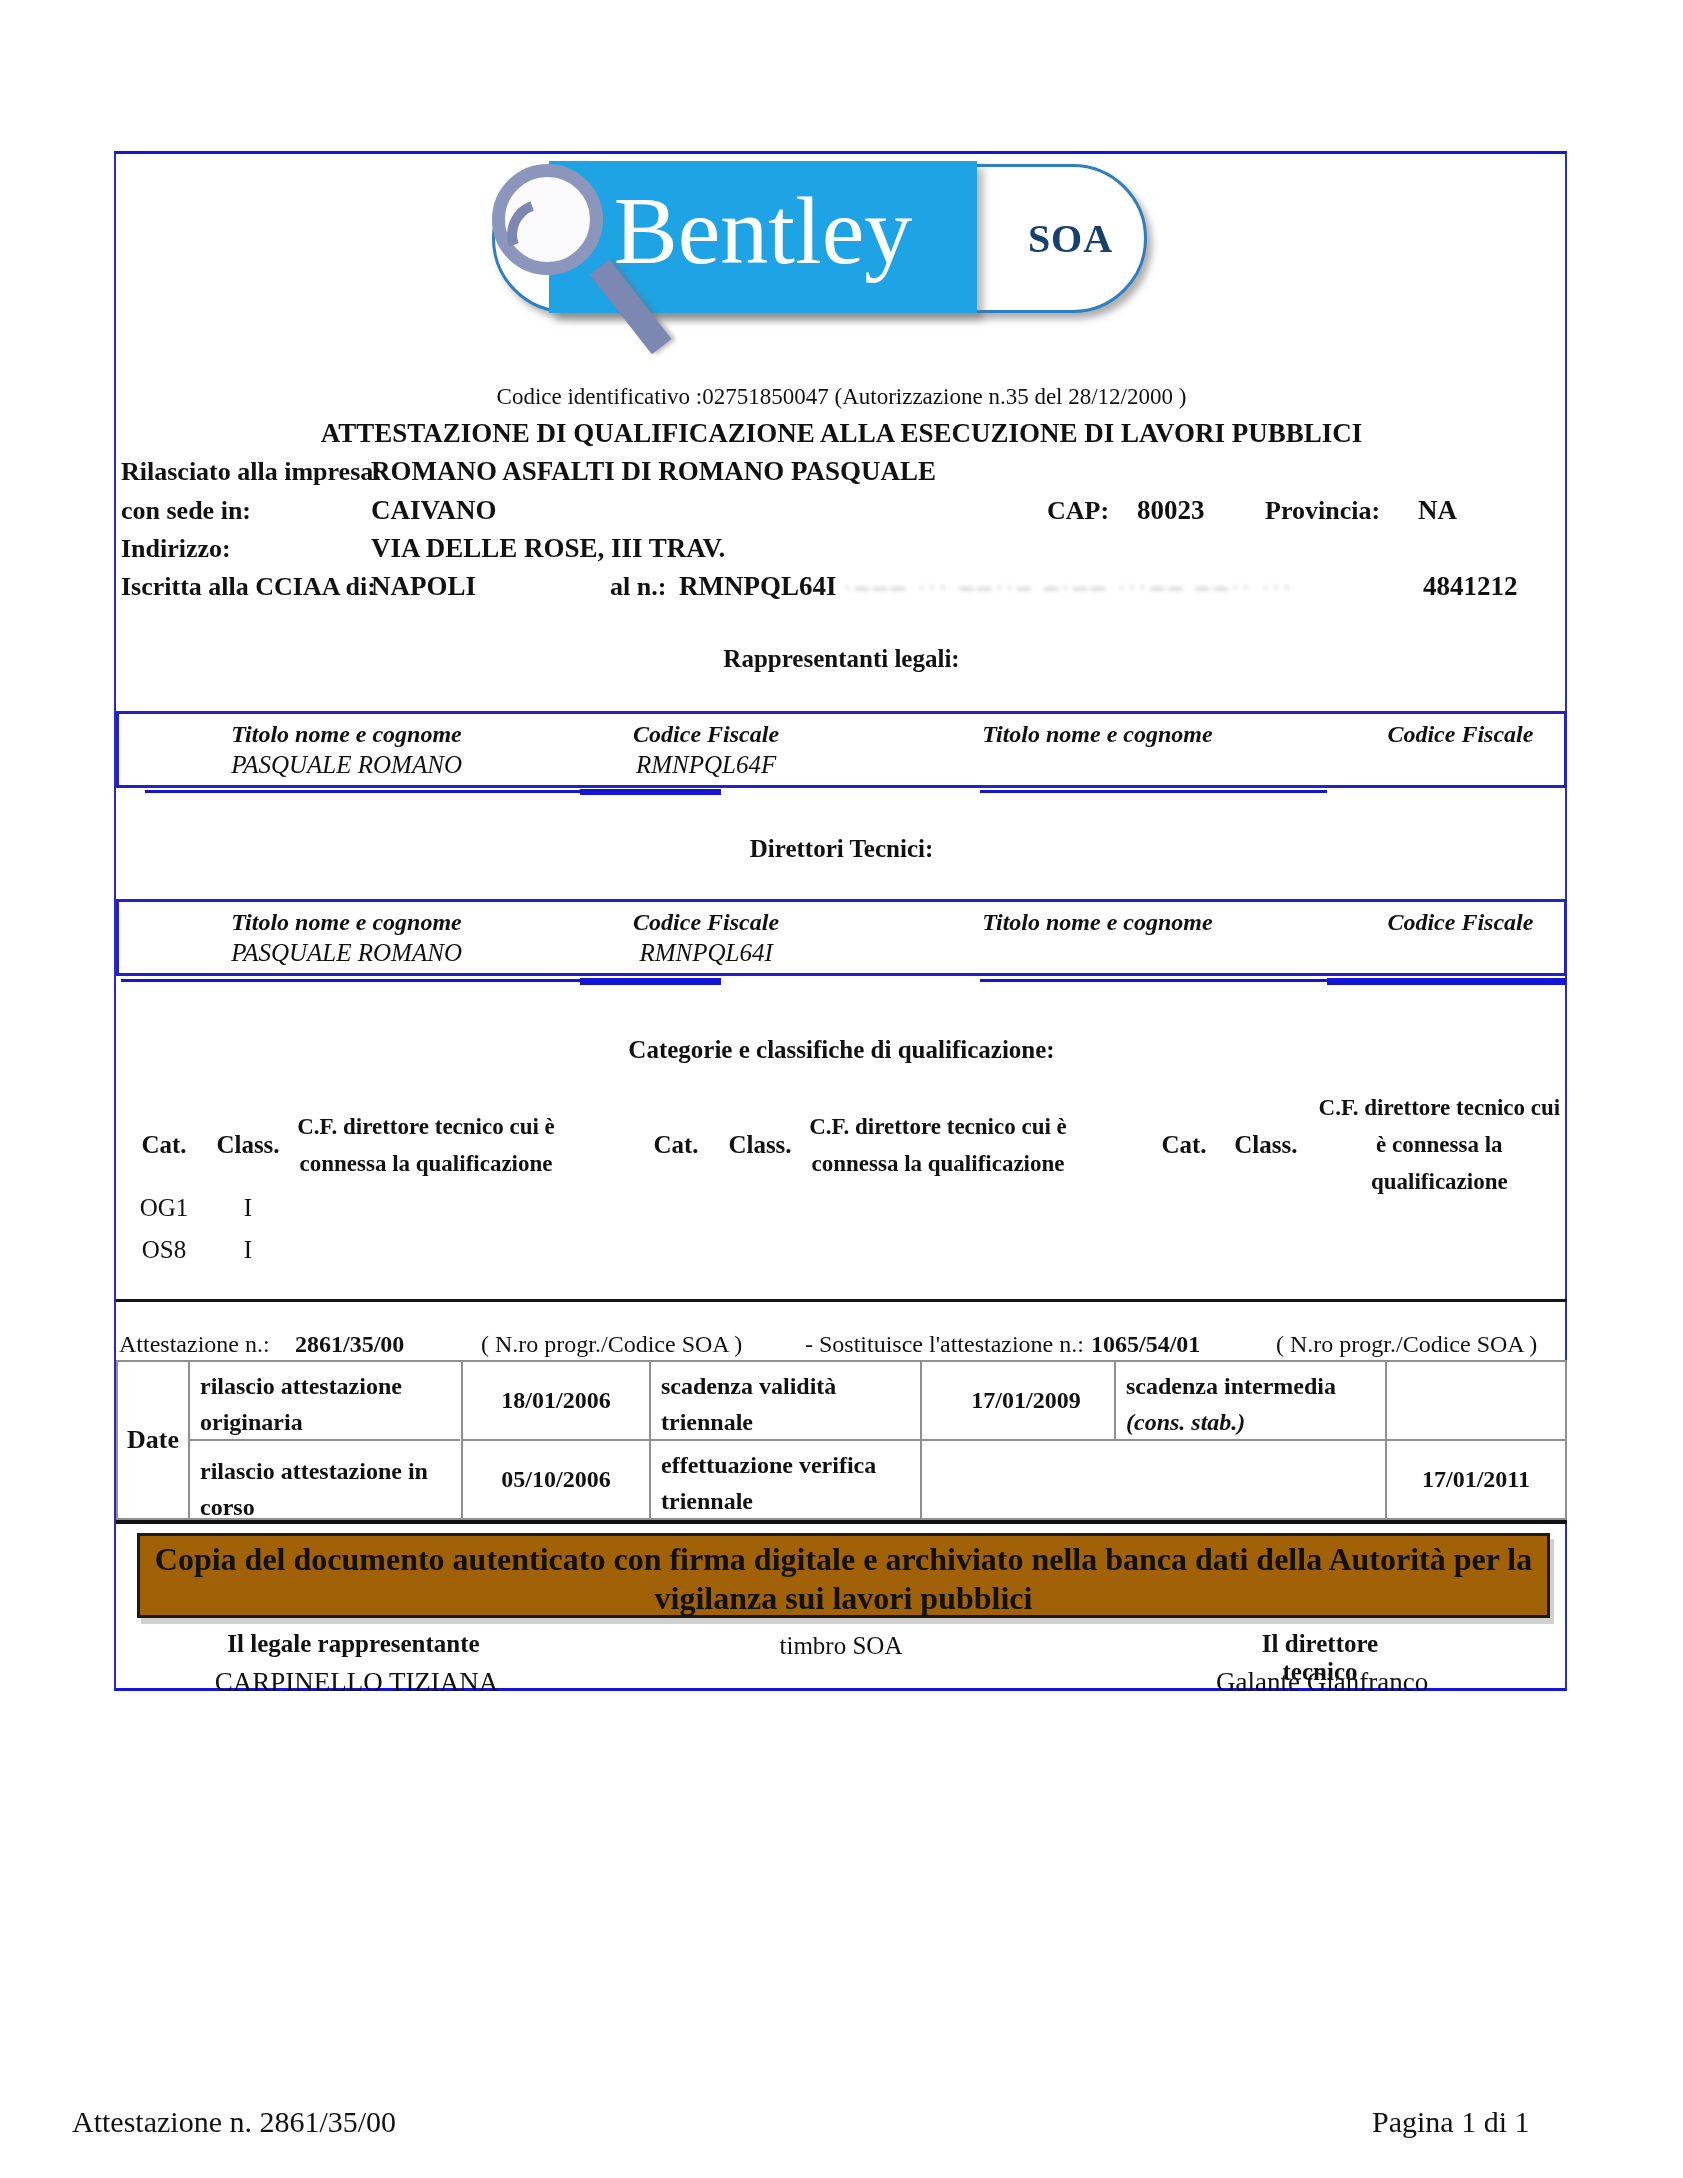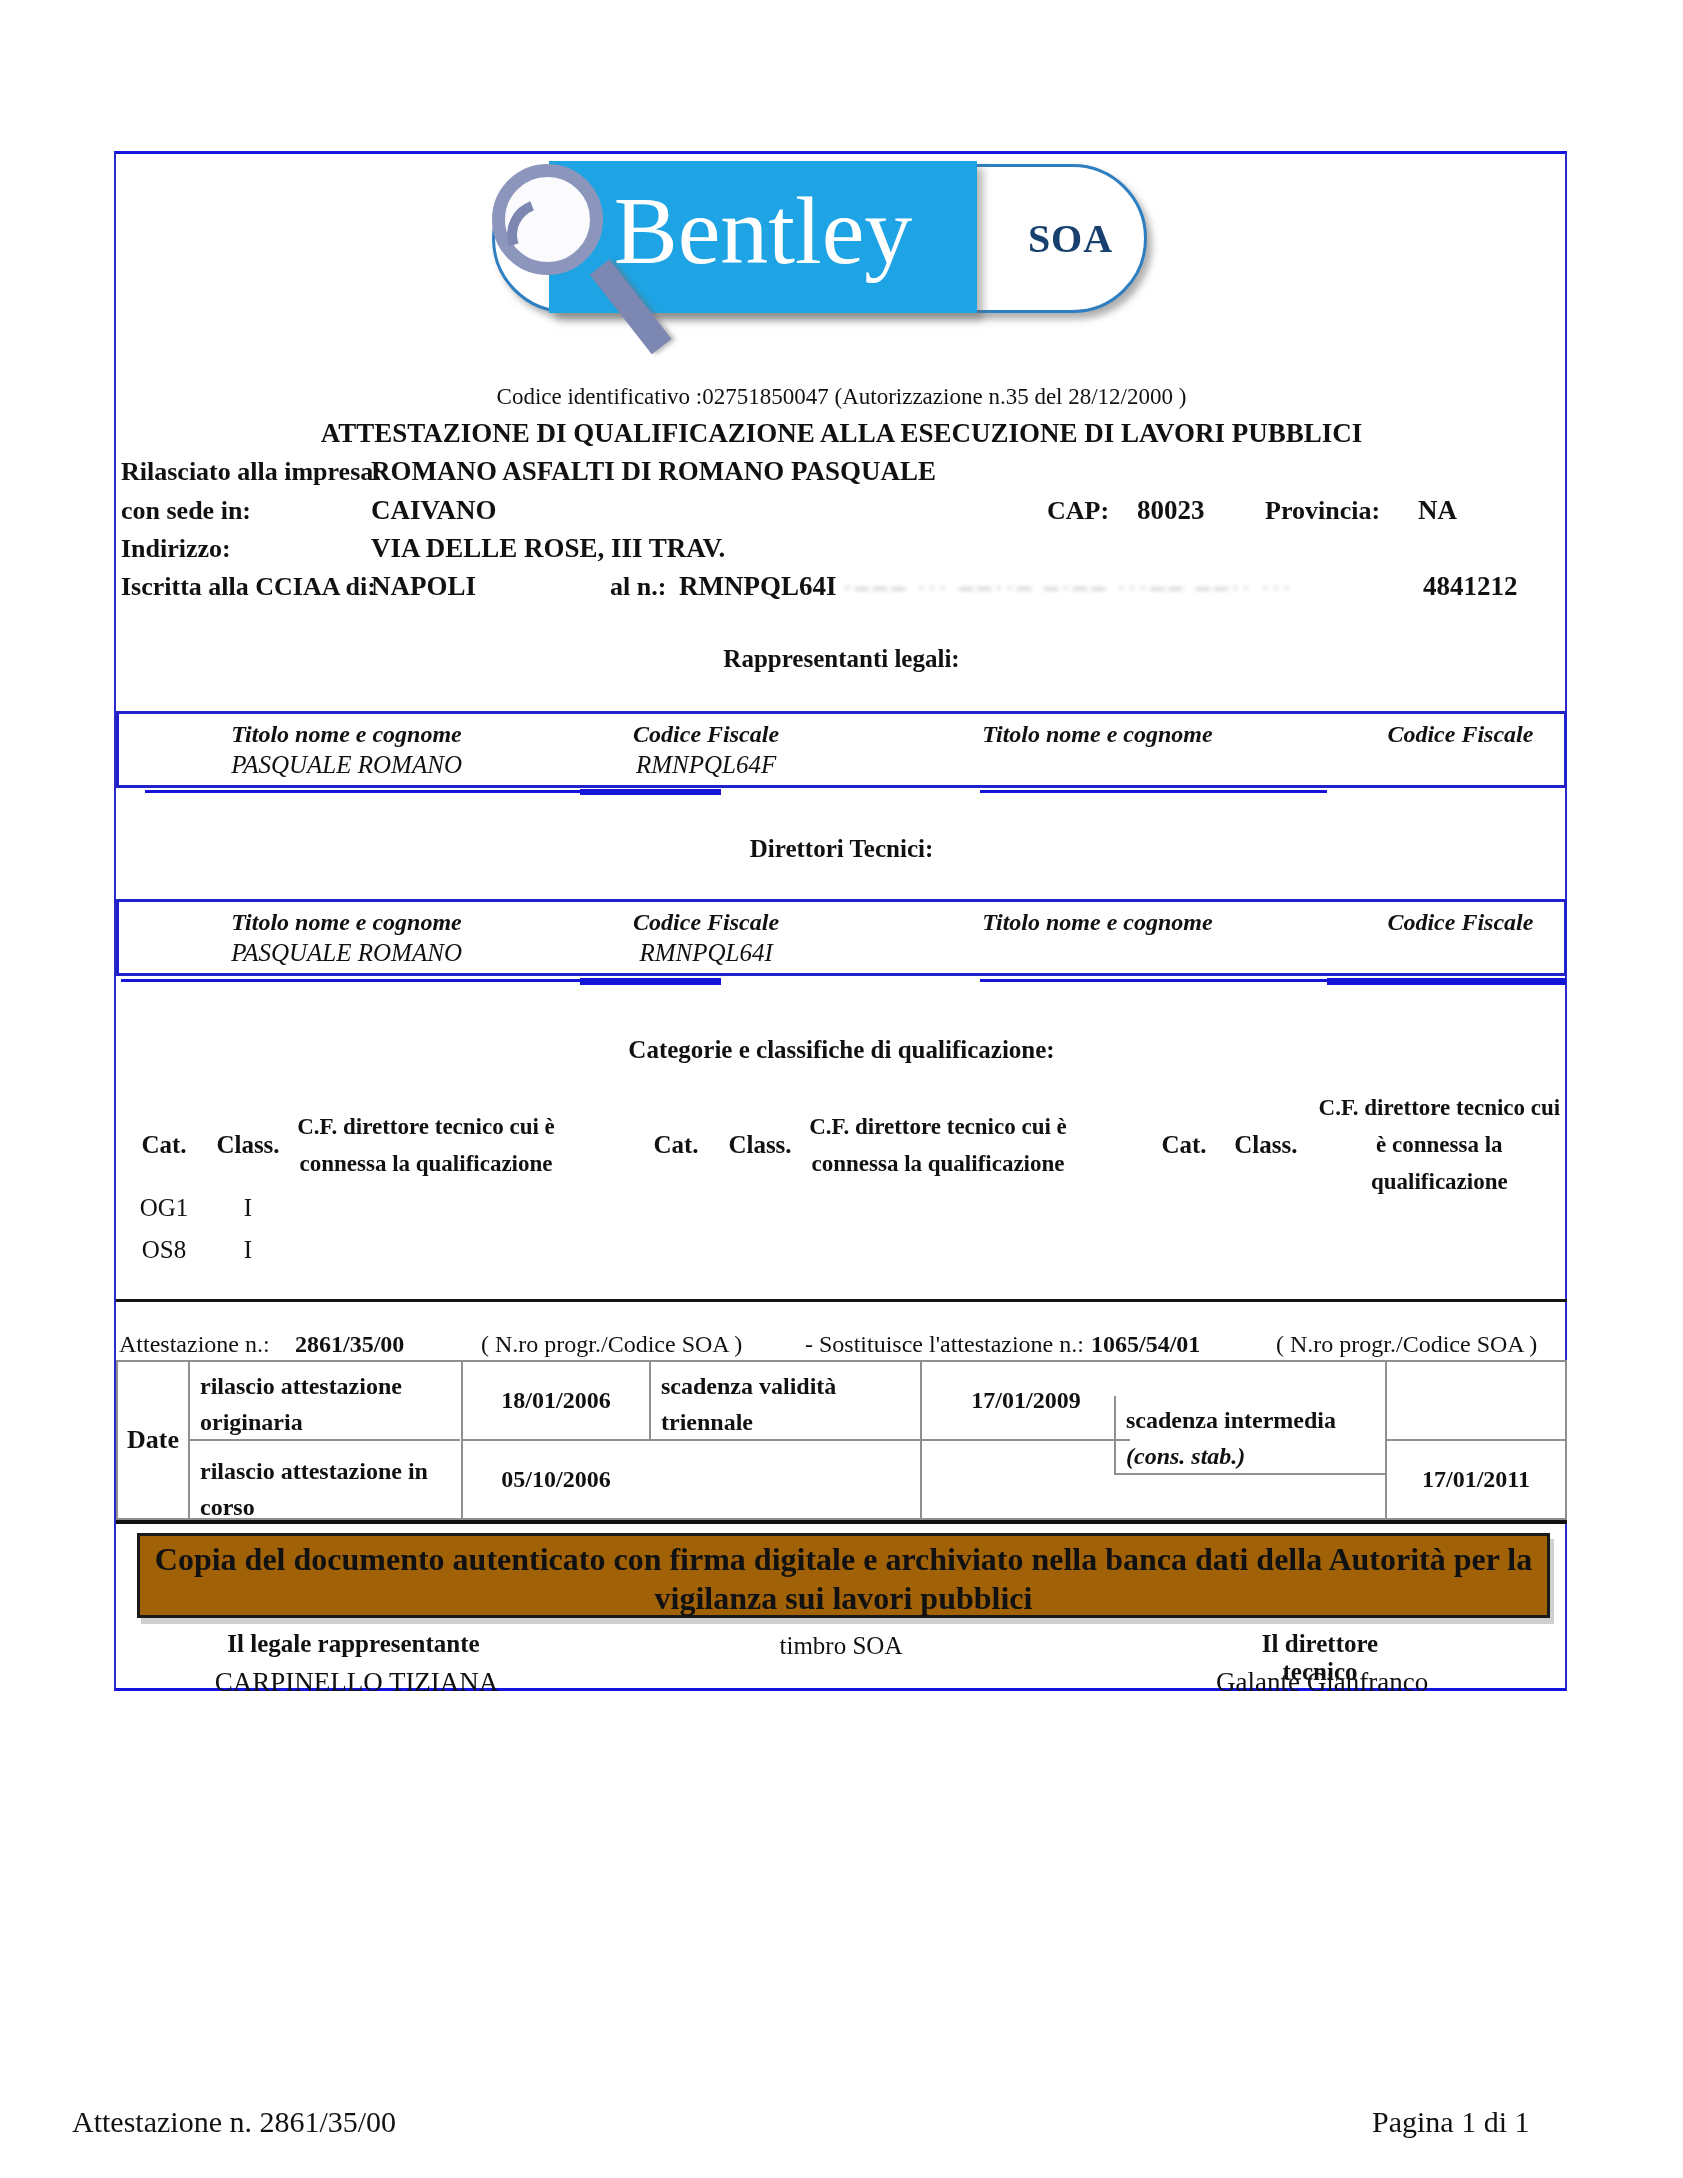--- a/index.html
+++ b/index.html
@@ -204,28 +204,29 @@
 <div class="abs att b" style="left:1091px;">1065/54/01</div>
 <div class="abs att" style="left:1276px;">( N.ro progr./Codice SOA )</div>
 
 <div class="abs dtable">
   <div class="dcell dside" style="left:0;top:0;width:72px;height:156px;border-right:2px solid #8f8f8f;">Date</div>
 
   <div class="dcell dlab hb" style="left:72px;top:0;width:270px;height:79px;">rilascio attestazione originaria</div>
   <div class="dcell ddate vb hb" style="left:343px;top:0;width:188px;height:79px;">18/01/2006</div>
   <div class="dcell dlab vb hb" style="left:531px;top:0;width:271px;height:79px;">scadenza validità triennale</div>
   <div class="dcell ddate vb hb" style="left:802px;top:0;width:210px;height:79px;">17/01/2009</div>
-  <div class="dcell dlab vb hb" style="left:996px;top:0;width:271px;height:79px;margin-top:34px;">
+  <div class="dcell dlab vb hb" style="left:996px;top:0;width:271px;height:79px;">
     <span>scadenza intermedia</span>
     <span style="font-style:italic;">(cons. stab.)</span>
   </div>
   <div class="dcell ddate vb hb" style="left:1267px;top:0;width:180px;height:79px;"></div>
 
   <div class="dcell dlab" style="left:72px;top:79px;width:270px;height:77px;padding-top:12px;">rilascio attestazione in corso</div>
   <div class="dcell ddate vb" style="left:343px;top:79px;width:188px;height:77px;">05/10/2006</div>
+  <div class="dcell dlab vb" style="left:531px;top:79px;width:271px;height:77px;">effettuazione verifica triennale</div>
   <div class="dcell ddate vb" style="left:802px;top:79px;width:194px;height:77px;"></div>
   <div class="dcell ddate vb" style="left:1267px;top:79px;width:180px;height:77px;">17/01/2011</div>
 </div>
 <div class="abs dthick"></div>
 
 <div class="abs banner">
   <div>Copia del documento autenticato con firma digitale e archiviato nella banca dati della Autorità per la</div>
   <div>vigilanza sui lavori pubblici</div>
 </div>
 

